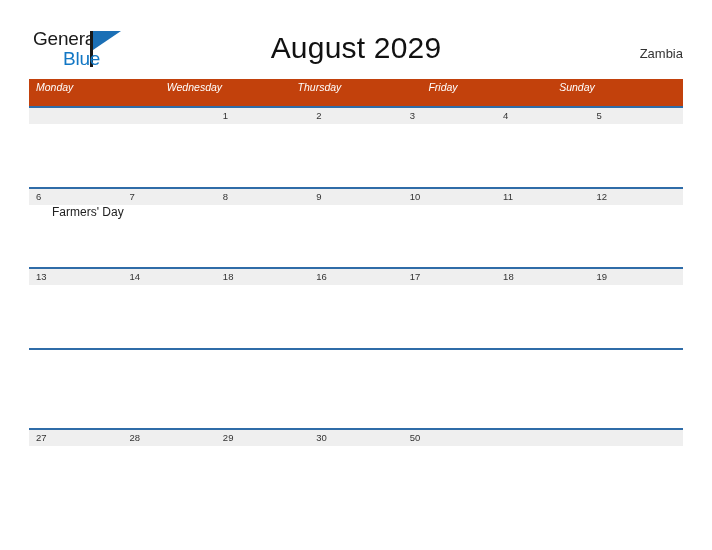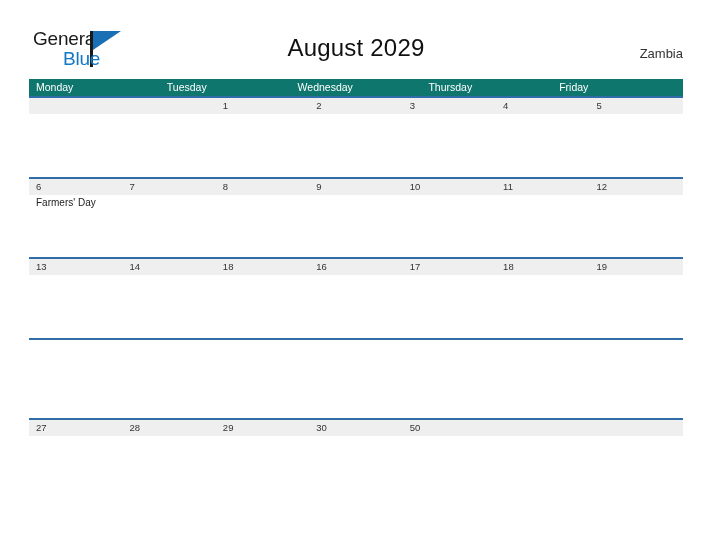--- a/index.html
+++ b/index.html
@@ -74,21 +74,21 @@
     border-left: 28px solid #1b6fb5;
     border-bottom: 19px solid transparent;
   }
 
   .cal-title {
     position: absolute;
     left: 0;
     top: 32px;
     width: 712px;
     text-align: center;
-    font-size: 24px;
+    font-size: 30px;
     line-height: 32px;
     color: #111111;
     font-weight: normal;
     letter-spacing: 0.2px;
   }
 
   .country {
     position: absolute;
     right: 29px;
     top: 46px;
@@ -103,22 +103,23 @@
   .calendar {
     position: absolute;
     left: 29px;
     top: 79px;
     width: 654px;
   }
 
   .weekday-row {
     display: flex;
     width: 654px;
-    height: 17px;
-    background: #0f766e;
+    height: 27px;
+    background: #c2410c;
+    font-style: italic;
   }
   .weekday-cell {
     flex: 1 1 0;
     font-size: 10.5px;
     line-height: 17px;
     color: #ffffff;
     padding-left: 7px;
     box-sizing: border-box;
     white-space: nowrap;
     overflow: hidden;
@@ -162,25 +163,26 @@
     width: 654px;
     height: 62px;
   }
   .event-cell {
     flex: 1 1 0;
     box-sizing: border-box;
     padding-left: 7px;
     padding-top: 1px;
   }
   .event-label {
-    font-size: 10px;
+    font-size: 12px;
     line-height: 13px;
     color: #222222;
     display: block;
     white-space: nowrap;
+    margin-left: 16px;
   }
 </style>
 </head>
 <body>
 
 <div class="page">
 
   <div class="top-bar">
 
     <div class="logo">
@@ -193,24 +195,24 @@
     <div class="cal-title">August 2029</div>
 
     <div class="country">Zambia</div>
 
   </div>
 
   <div class="calendar">
 
     <div class="weekday-row">
       <div class="weekday-cell">Monday</div>
-      <div class="weekday-cell">Tuesday</div>
       <div class="weekday-cell">Wednesday</div>
       <div class="weekday-cell">Thursday</div>
       <div class="weekday-cell">Friday</div>
+      <div class="weekday-cell">Sunday</div>
     </div>
 
     <div class="week-row">
       <div class="week-band">
         <div class="day-cell">
             <span class="day-num"></span>
           </div>
         <div class="day-cell">
             <span class="day-num"></span>
           </div>

